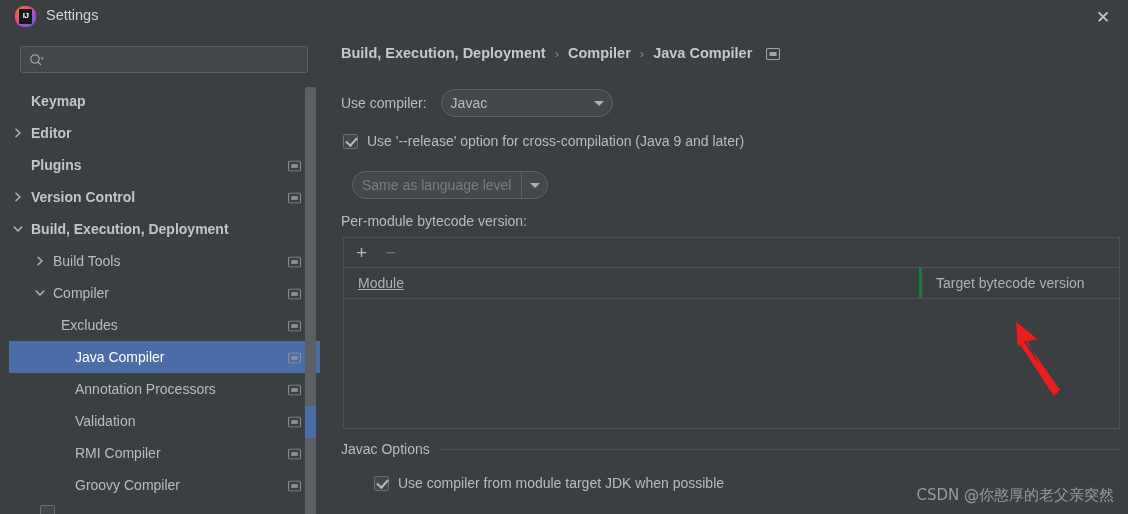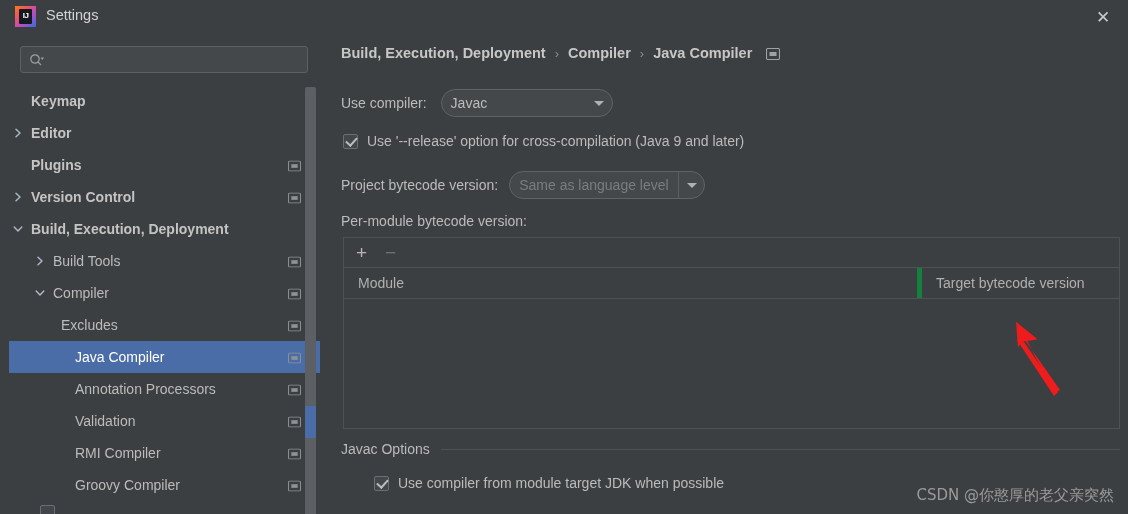--- a/index.html
+++ b/index.html
@@ -13,21 +13,21 @@
   }
   #app { position:relative; width:1128px; height:514px; overflow:hidden; background:#3c3f41; }
 
   
   .titlebar {
     position:absolute; left:0; top:0; width:1128px; height:34px;
     background:#3c3f41; display:flex; align-items:center;
   }
   .ij-logo {
     position:absolute; left:15px; top:6px; width:21px; height:21px;
-    border-radius:0; overflow:hidden;
+    border-radius:9px; overflow:hidden;
     background:linear-gradient(135deg,#f97a12 0%,#e9526d 35%,#b84ec1 60%,#2d6ee0 100%);
   }
   .ij-logo .sq {
     position:absolute; left:4px; top:3px; width:13px; height:15px;
     background:#15181f; border-radius:1px;
   }
   .ij-logo .ij {
     position:absolute; left:4px; top:2px; width:13px; height:16px;
     color:#ffffff; font-size:8px; font-weight:bold; line-height:16px;
     text-align:center; letter-spacing:-0.5px; font-family:"Liberation Sans", sans-serif;
@@ -142,21 +142,21 @@
   }
   .tb-btn.minus { color:#6e7174; }
   .tb-head {
     height:31px; display:flex; align-items:center;
     border-bottom:1px solid #4f5254; background:#3c3f41;
   }
   .th {
     color:#b0b0b0; font-size:14px; padding-left:14px; height:100%;
     display:flex; align-items:center;
   }
-  .th.col-module { width:578px; border-right:5px solid #15803d; }
+  .th.col-module { width:578px; border-right:3px solid #15803d;text-decoration:underline; }
   .th.col-target { flex:1; }
   .tr { height:31px; display:flex; align-items:center; }
   .td-module {
     width:578px; display:flex; align-items:center; padding-left:11px; height:100%;
   }
   .mod-icon { width:16px; height:14px; position:relative; flex:none; }
   .td-module span { margin-left:8px; color:#bbbbbb; font-size:14px; }
   .td-target {
     flex:1; text-align:right; padding-right:16px; color:#bbbbbb; font-size:14px;
   }
@@ -345,21 +345,20 @@
           </span>
       </div>
     </div>
 
     <div class="row" style="left:8px; top:96px;">
       <span class="cb checked"></span>
       <span class="cb-label">Use '--release' option for cross-compilation (Java 9 and later)</span>
     </div>
 
     <div class="row" style="left:6px; top:134px;">
-      <span class="lbl">Project bytecode version:</span>
       <div class="combo split" style="width:196px; margin-left:11px;">
         <span class="cval placeholder">Same as language level</span>
         <span class="carrow">
             <i class="tri"></i>
           </span>
       </div>
     </div>
 
     <div class="row" style="left:6px; top:176px;">
       <span class="lbl">Per-module bytecode version:</span>

